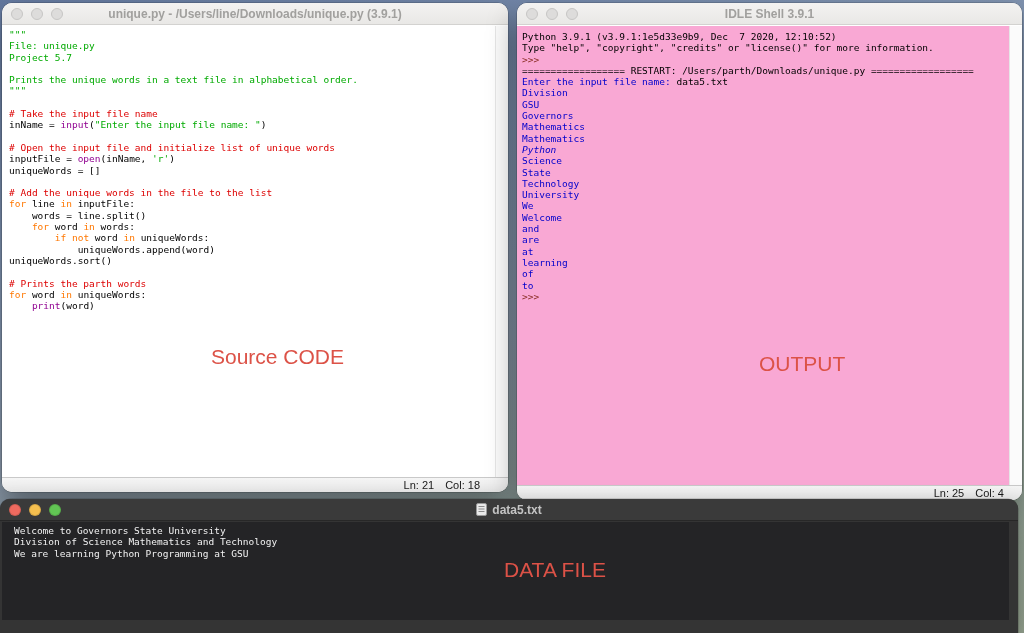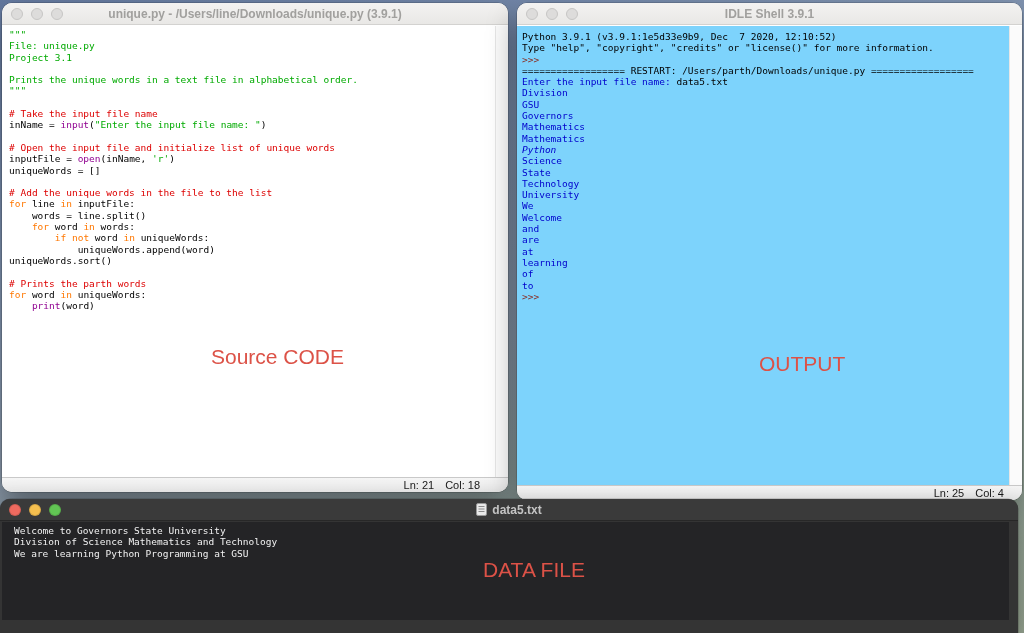--- a/index.html
+++ b/index.html
@@ -26,59 +26,59 @@
   .tl.red    { background:var(--tl-red);    border:1px solid rgba(0,0,0,0.12); }
   .tl.yellow { background:var(--tl-yellow); border:1px solid rgba(0,0,0,0.12); }
   .tl.green  { background:var(--tl-green);  border:1px solid rgba(0,0,0,0.12); }
   .title { flex:1; text-align:center; font-weight:bold; font-size:12px; }
   .light .title { color:#a1a09e; }
   .dark  .title { color:#c4c4c4; display:flex; align-items:center; justify-content:center; gap:5px; }
   .doc-icon { display:inline-block; width:11px; height:13px; }
 
   .content { position:absolute; overflow:hidden; }
   #editor-content { left:0; top:23px; right:13px; bottom:15px; padding:3px 0 0 7px; background:#fff; }
-  #shell-content  { left:0; top:23px; right:13px; bottom:15px; padding:5px 0 0 5px; background:#7dd3fc; }
+  #shell-content  { left:0; top:23px; right:13px; bottom:15px; padding:5px 0 0 5px; background:#f9a8d4; }
   #data-content   { left:2px; top:23px; right:9px; bottom:13px; background:#242426; padding:3px 0 0 12px; }
 
   .vscrollbar { position:absolute; top:23px; right:0; width:13px; bottom:15px;
     background:#fbfbfb; border-left:1px solid #e6e6e6; border-radius:0; }
   #shell-window .vscrollbar { border-bottom-right-radius:0; }
 
   .statusbar { position:absolute; left:0; right:0; bottom:0; height:15px;
     background:linear-gradient(#f5f5f5,#e8e8e8); border-top:1px solid #c9c9c9;
     border-radius:0 0 10px 10px; display:flex; justify-content:flex-end; align-items:center;
     gap:11px; font-size:11px; color:#1a1a1a; }
   #editor-statusbar { padding-right:28px; }
   #shell-statusbar  { padding-right:18px; }
 
   .tline { white-space:pre; font-family:"DejaVu Sans Mono", monospace;
     font-size:9.5px; line-height:11.3px; height:11.3px; }
   #data-content .tline { line-height:11.4px; height:11.4px; }
 
   .annotation { position:absolute; font-size:21px; color:var(--annotation); z-index:10; }
   #ann-source { left:211px; top:345px; }
   #ann-output { left:759px; top:352px; }
-  #ann-data   { left:483px; top:558px; }
+  #ann-data   { left:504px; top:558px; }
 </style>
 </head>
 <body>
 
 <div class="window" id="editor-window">
   <div class="titlebar light">
     <div class="traffic-lights">
       <span class="tl inactive"></span>
       <span class="tl inactive"></span>
       <span class="tl inactive"></span>
     </div>
     <div class="title">unique.py - /Users/line/Downloads/unique.py (3.9.1)</div>
   </div>
   <div class="content" id="editor-content">
       <div class="tline"><span style="color: rgb(0, 170, 0);">"""</span></div>
       <div class="tline"><span style="color: rgb(0, 170, 0);">File: unique.py</span></div>
-      <div class="tline"><span style="color: rgb(0, 170, 0);">Project 3.1</span></div>
+      <div class="tline"><span style="color: rgb(0, 170, 0);">Project 5.7</span></div>
       <div class="tline">&nbsp;</div>
       <div class="tline"><span style="color: rgb(0, 170, 0);">Prints the unique words in a text file in alphabetical order.</span></div>
       <div class="tline"><span style="color: rgb(0, 170, 0);">"""</span></div>
       <div class="tline">&nbsp;</div>
       <div class="tline"><span style="color: rgb(221, 0, 0);"># Take the input file name</span></div>
       <div class="tline"><span style="color: rgb(0, 0, 0);">inName = </span><span style="color: rgb(144, 0, 144);">input</span><span style="color: rgb(0, 0, 0);">(</span><span style="color: rgb(0, 170, 0);">"Enter the input file name: "</span><span style="color: rgb(0, 0, 0);">)</span></div>
       <div class="tline">&nbsp;</div>
       <div class="tline"><span style="color: rgb(221, 0, 0);"># Open the input file and initialize list of unique words</span></div>
       <div class="tline"><span style="color: rgb(0, 0, 0);">inputFile = </span><span style="color: rgb(144, 0, 144);">open</span><span style="color: rgb(0, 0, 0);">(inName, </span><span style="color: rgb(0, 170, 0);">'r'</span><span style="color: rgb(0, 0, 0);">)</span></div>
       <div class="tline"><span style="color: rgb(0, 0, 0);">uniqueWords = []</span></div>

